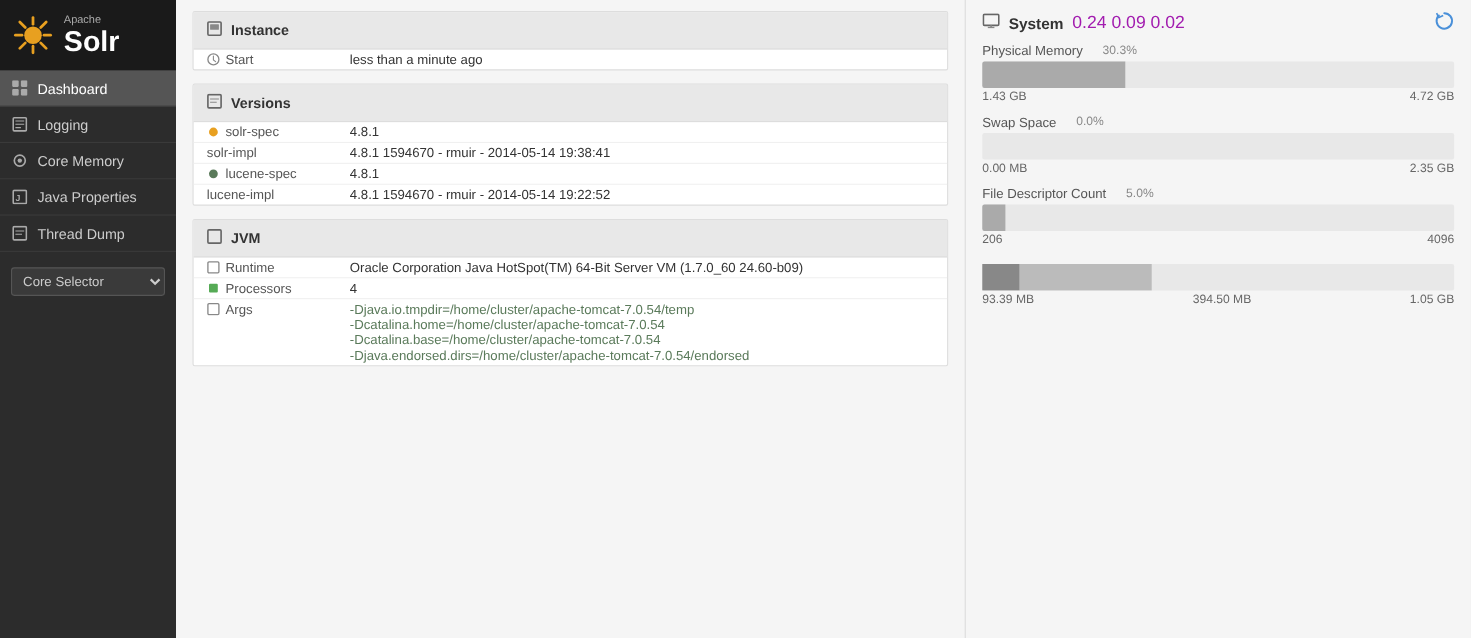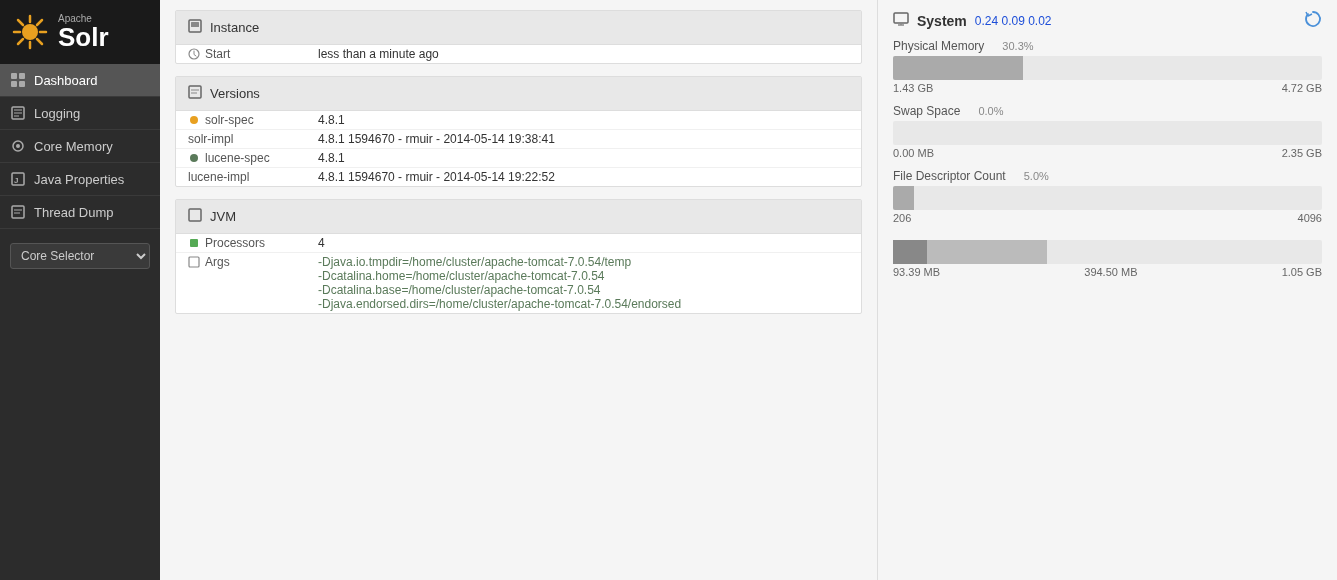--- a/index.html
+++ b/index.html
@@ -78,21 +78,21 @@
       margin-bottom: 12px;
       border-radius: 2px;
     }
     .section-header {
       display: flex;
       align-items: center;
       gap: 8px;
       padding: 8px 12px;
       background: #e8e8e8;
       border-bottom: 1px solid #ddd;
-      font-weight: normal;
+      font-weight: bold;
       font-size: 13px;
     }
     .section-body {
       padding: 0;
     }
     .info-row {
       display: flex;
       align-items: flex-start;
       padding: 2px 12px;
       border-bottom: 1px solid #f0f0f0;
@@ -131,22 +131,22 @@
     }
     .panel-title {
       font-size: 14px;
       font-weight: bold;
       margin-bottom: 8px;
       display: flex;
       align-items: center;
       gap: 8px;
     }
     .panel-title-load {
-      font-size: 12px;
-      color: #1d4ed8;
+      font-size: 16px;
+      color: #a21caf;
       font-weight: normal;
     }
     .metric-label {
       font-size: 12px;
       color: #555;
       margin-bottom: 3px;
       display: flex;
       align-items: center;
       gap: 18px;
     }
@@ -351,20 +351,29 @@
   <div class="section-card">
     <div class="section-header">
       <span>
         <svg width="14" height="14" viewBox="0 0 14 14">
             <rect x="1" y="1" width="12" height="12" fill="none" stroke="#666" stroke-width="1.5" rx="1"></rect>
           </svg>
       </span>
       <span>JVM</span>
     </div>
     <div class="section-body">
+      <div class="info-row">
+        <div class="info-label">
+          <svg width="12" height="12" viewBox="0 0 12 12">
+              <rect x="1" y="1" width="10" height="10" fill="none" stroke="#888" stroke-width="1.2" rx="1"></rect>
+            </svg>
+          <span>Runtime</span>
+        </div>
+        <div class="info-value">Oracle Corporation Java HotSpot(TM) 64-Bit Server VM (1.7.0_60 24.60-b09)</div>
+      </div>
       <div class="info-row">
         <div class="info-label">
           <svg width="12" height="12" viewBox="0 0 12 12">
               <rect x="2" y="2" width="8" height="8" fill="#5a5" rx="1"></rect>
             </svg>
           <span>Processors</span>
         </div>
         <div class="info-value">4</div>
       </div>
       <div class="info-row">

